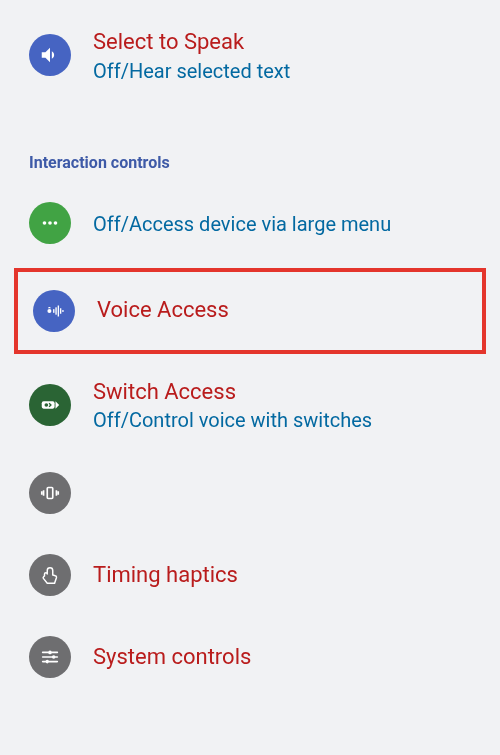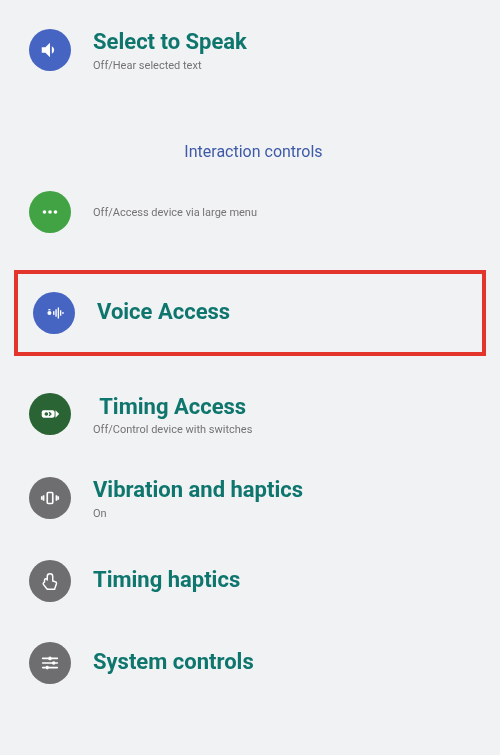--- a/index.html
+++ b/index.html
@@ -13,33 +13,32 @@
       width: 500px;
       height: 755px;
       overflow: hidden;
     }
     .container {
       padding: 0;
     }
     .section-header {
       color: #3e5aa7;
       font-size: 16px;
-      font-weight: 400;
+      font-weight: 700;
       padding: 20px 22px 10px 29px;
       margin-top: 30px;
-      text-align: center;
     }
     .item {
       display: flex;
       align-items: center;
       padding: 20px 29px;
     }
     .item.highlighted {
       border: 4px solid #e4352c;
-      margin: 17px 14px;
+      margin: 4px 14px;
       padding: 18px 15px;
     }
     .icon-wrap {
       width: 42px;
       height: 42px;
       border-radius: 50%;
       display: flex;
       align-items: center;
       justify-content: center;
       flex-shrink: 0;
@@ -48,28 +47,27 @@
     .icon-blue { background: #4664c2; }
     .icon-green { background: #41a344; }
     .icon-darkgreen { background: #2a6434; }
     .icon-gray { background: #6e6e70; }
     .text-wrap {
       display: flex;
       flex-direction: column;
     }
     .title {
       font-size: 22px;
-      color: #0f766e;
-      font-weight: 700;
+      color: #b91c1c;
+      font-weight: 400;
       line-height: 1.3;
-      text-align: center;
     }
     .subtitle {
-      font-size: 11px;
-      color: #737373;
+      font-size: 20px;
+      color: #0369a1;
       font-weight: 400;
       margin-top: 2px;
     }
     svg {
       width: 22px;
       height: 22px;
       fill: #fff;
     }
     .spacer-top {
       height: 8px;
@@ -129,35 +127,31 @@
   <div class="item">
     <div class="icon-wrap icon-darkgreen">
       <svg viewBox="0 0 24 24">
           <rect x="3" y="8" width="14" height="8" rx="2" fill="#fff"></rect>
           <path d="M18 8l4 4-4 4V8z" fill="#fff"></path>
           <circle cx="8" cy="12" r="2" fill="#2a6434"></circle>
           <path d="M11 10l2 2-2 2" stroke="#2a6434" stroke-width="1.5" fill="none"></path>
         </svg>
     </div>
     <div class="text-wrap">
-      <span class="title">Timing Access</span>
-      <span class="subtitle">Off/Control device with switches</span>
+      <span class="title">Switch Access</span>
+      <span class="subtitle">Off/Control voice with switches</span>
     </div>
   </div>
 
   <div class="item">
     <div class="icon-wrap icon-gray">
       <svg viewBox="0 0 24 24">
           <rect x="9" y="6" width="6" height="12" rx="1" fill="none" stroke="#fff" stroke-width="1.8"></rect>
           <path d="M5 9v6M3 10v4M19 9v6M21 10v4" stroke="#fff" stroke-width="1.8"></path>
         </svg>
-    </div>
-    <div class="text-wrap">
-      <span class="title">Vibration and haptics</span>
-      <span class="subtitle">On</span>
     </div>
   </div>
 
   <div class="item">
     <div class="icon-wrap icon-gray">
       <svg viewBox="0 0 24 24">
           <path d="M9 11V7a3 3 0 016 0v4m-6 0a1.5 1.5 0 00-3 0v2l-1 1c-.5.5-.5 1.5 0 2l4 5h8l2-6c.3-1-.3-2-1.3-2.2L15 12V7" fill="none" stroke="#fff" stroke-width="1.6" stroke-linecap="round"></path>
         </svg>
     </div>
     <div class="text-wrap">

